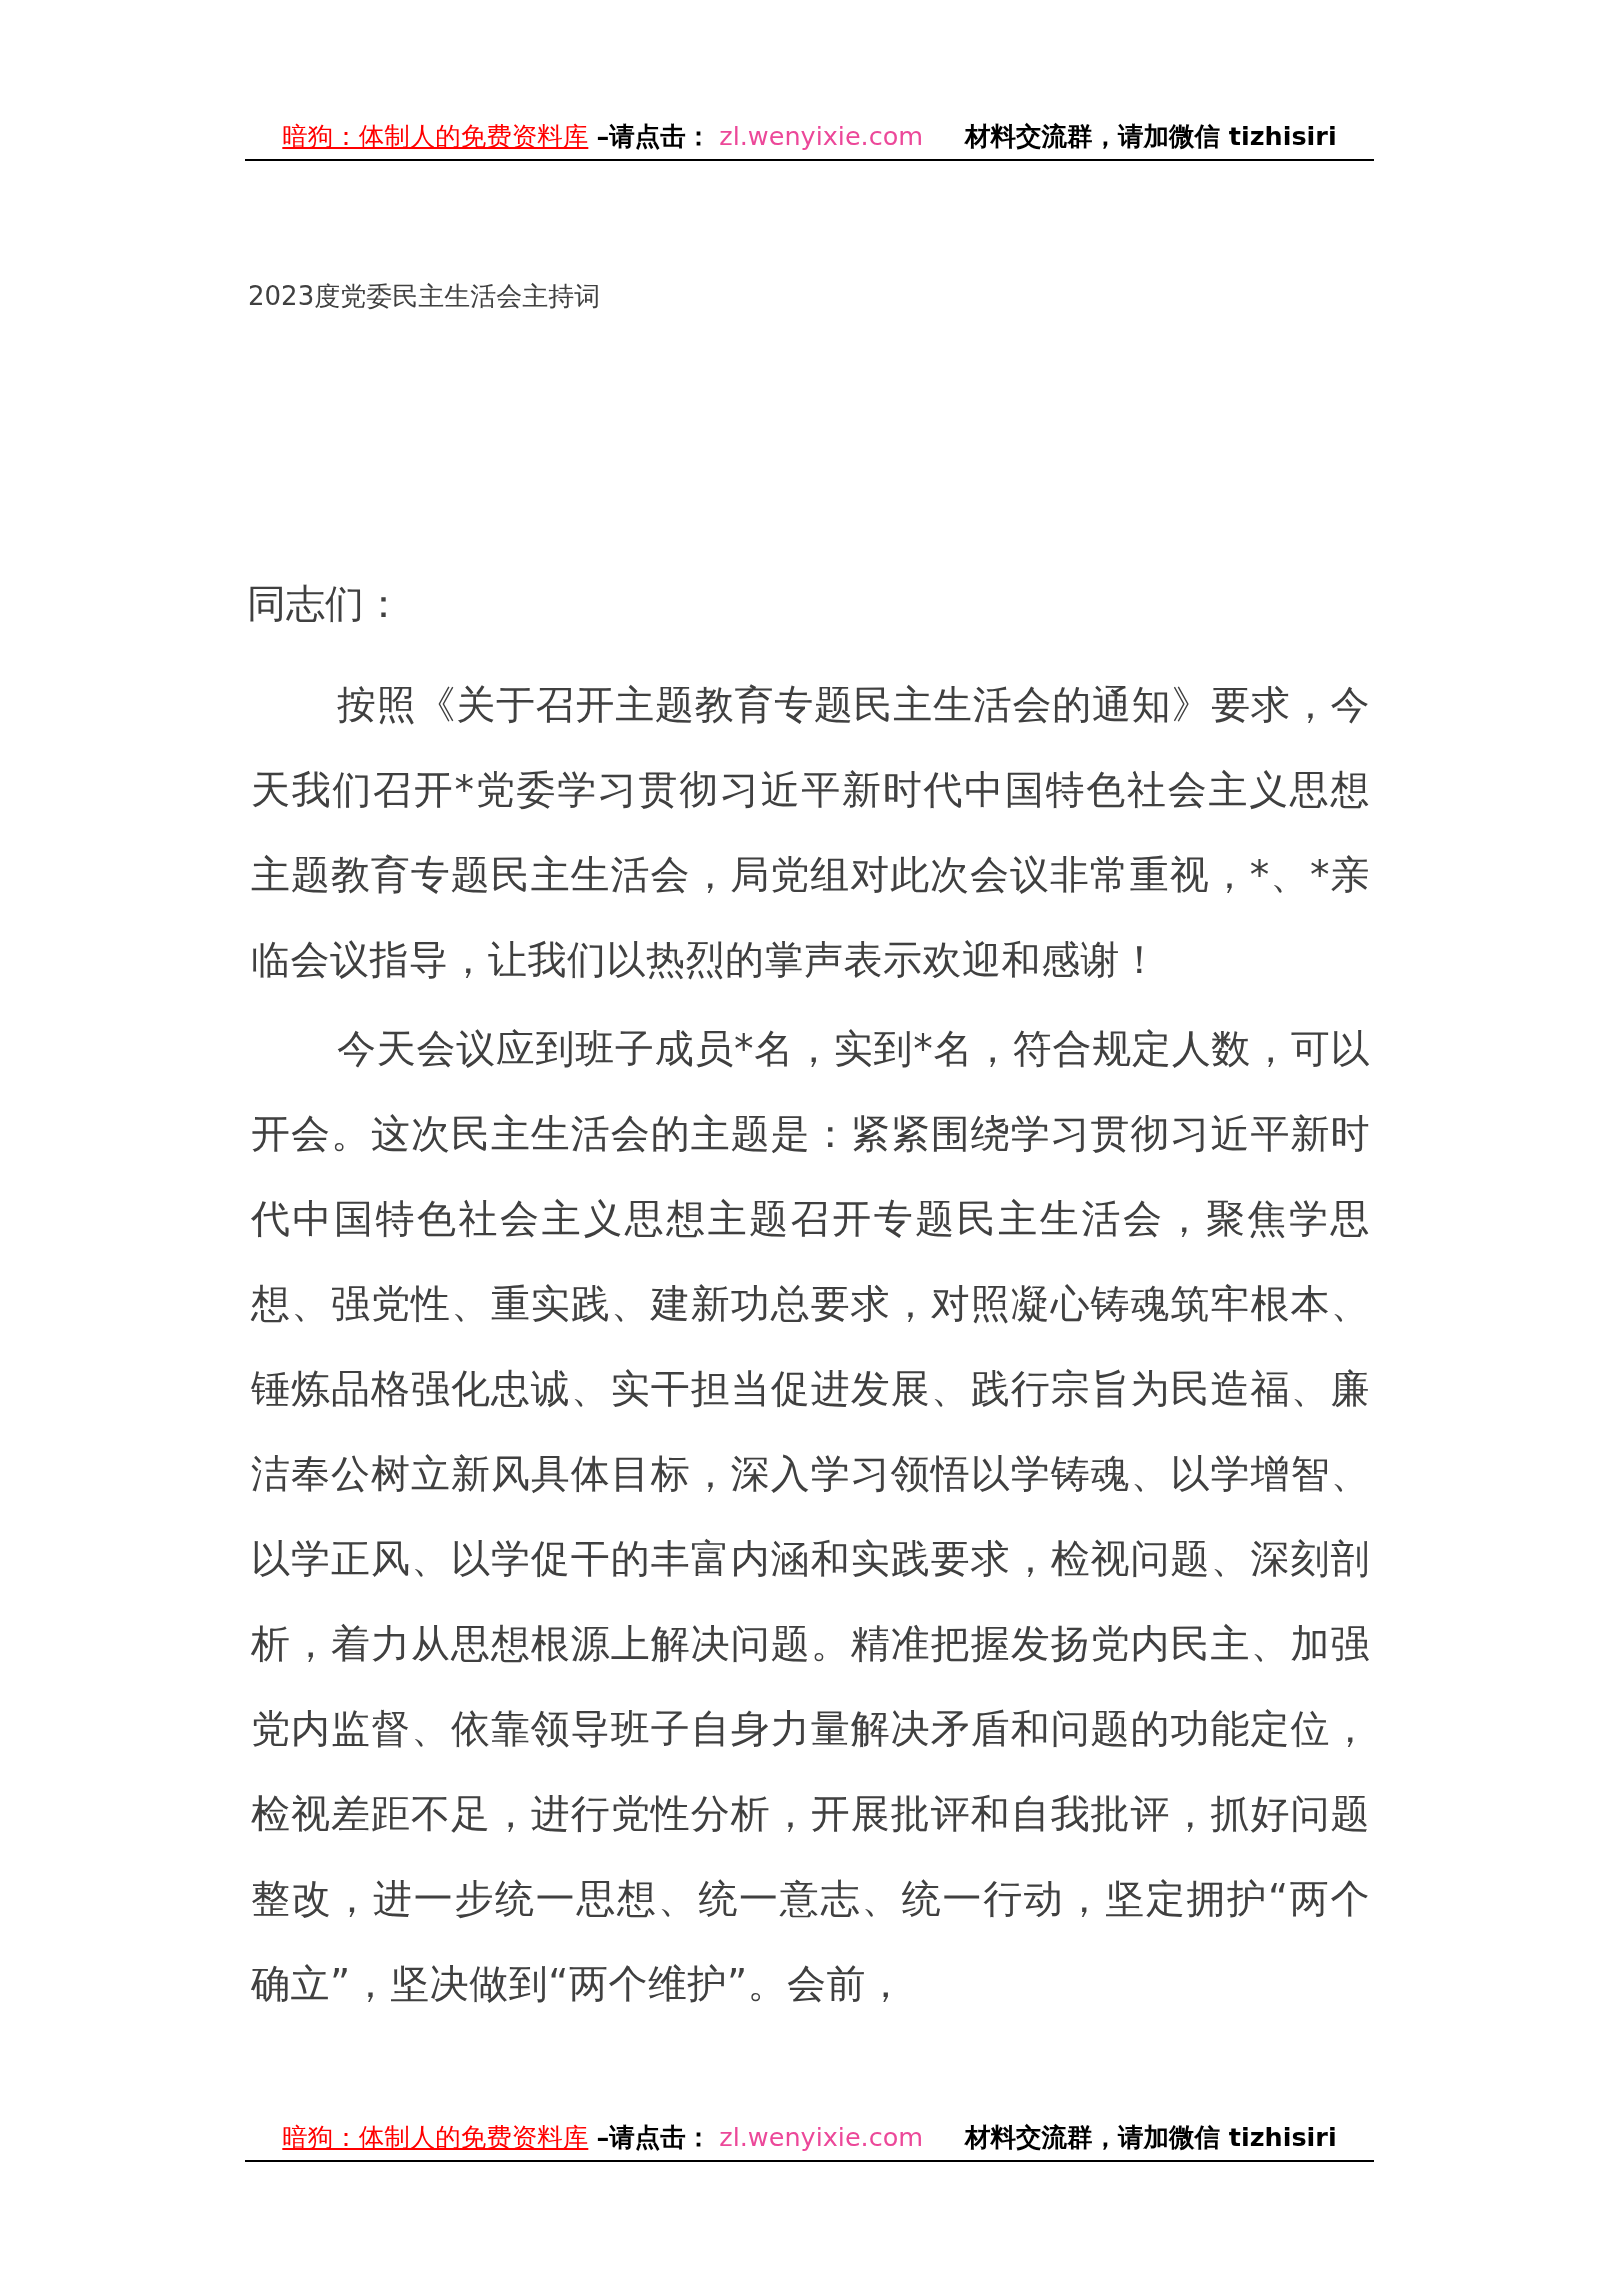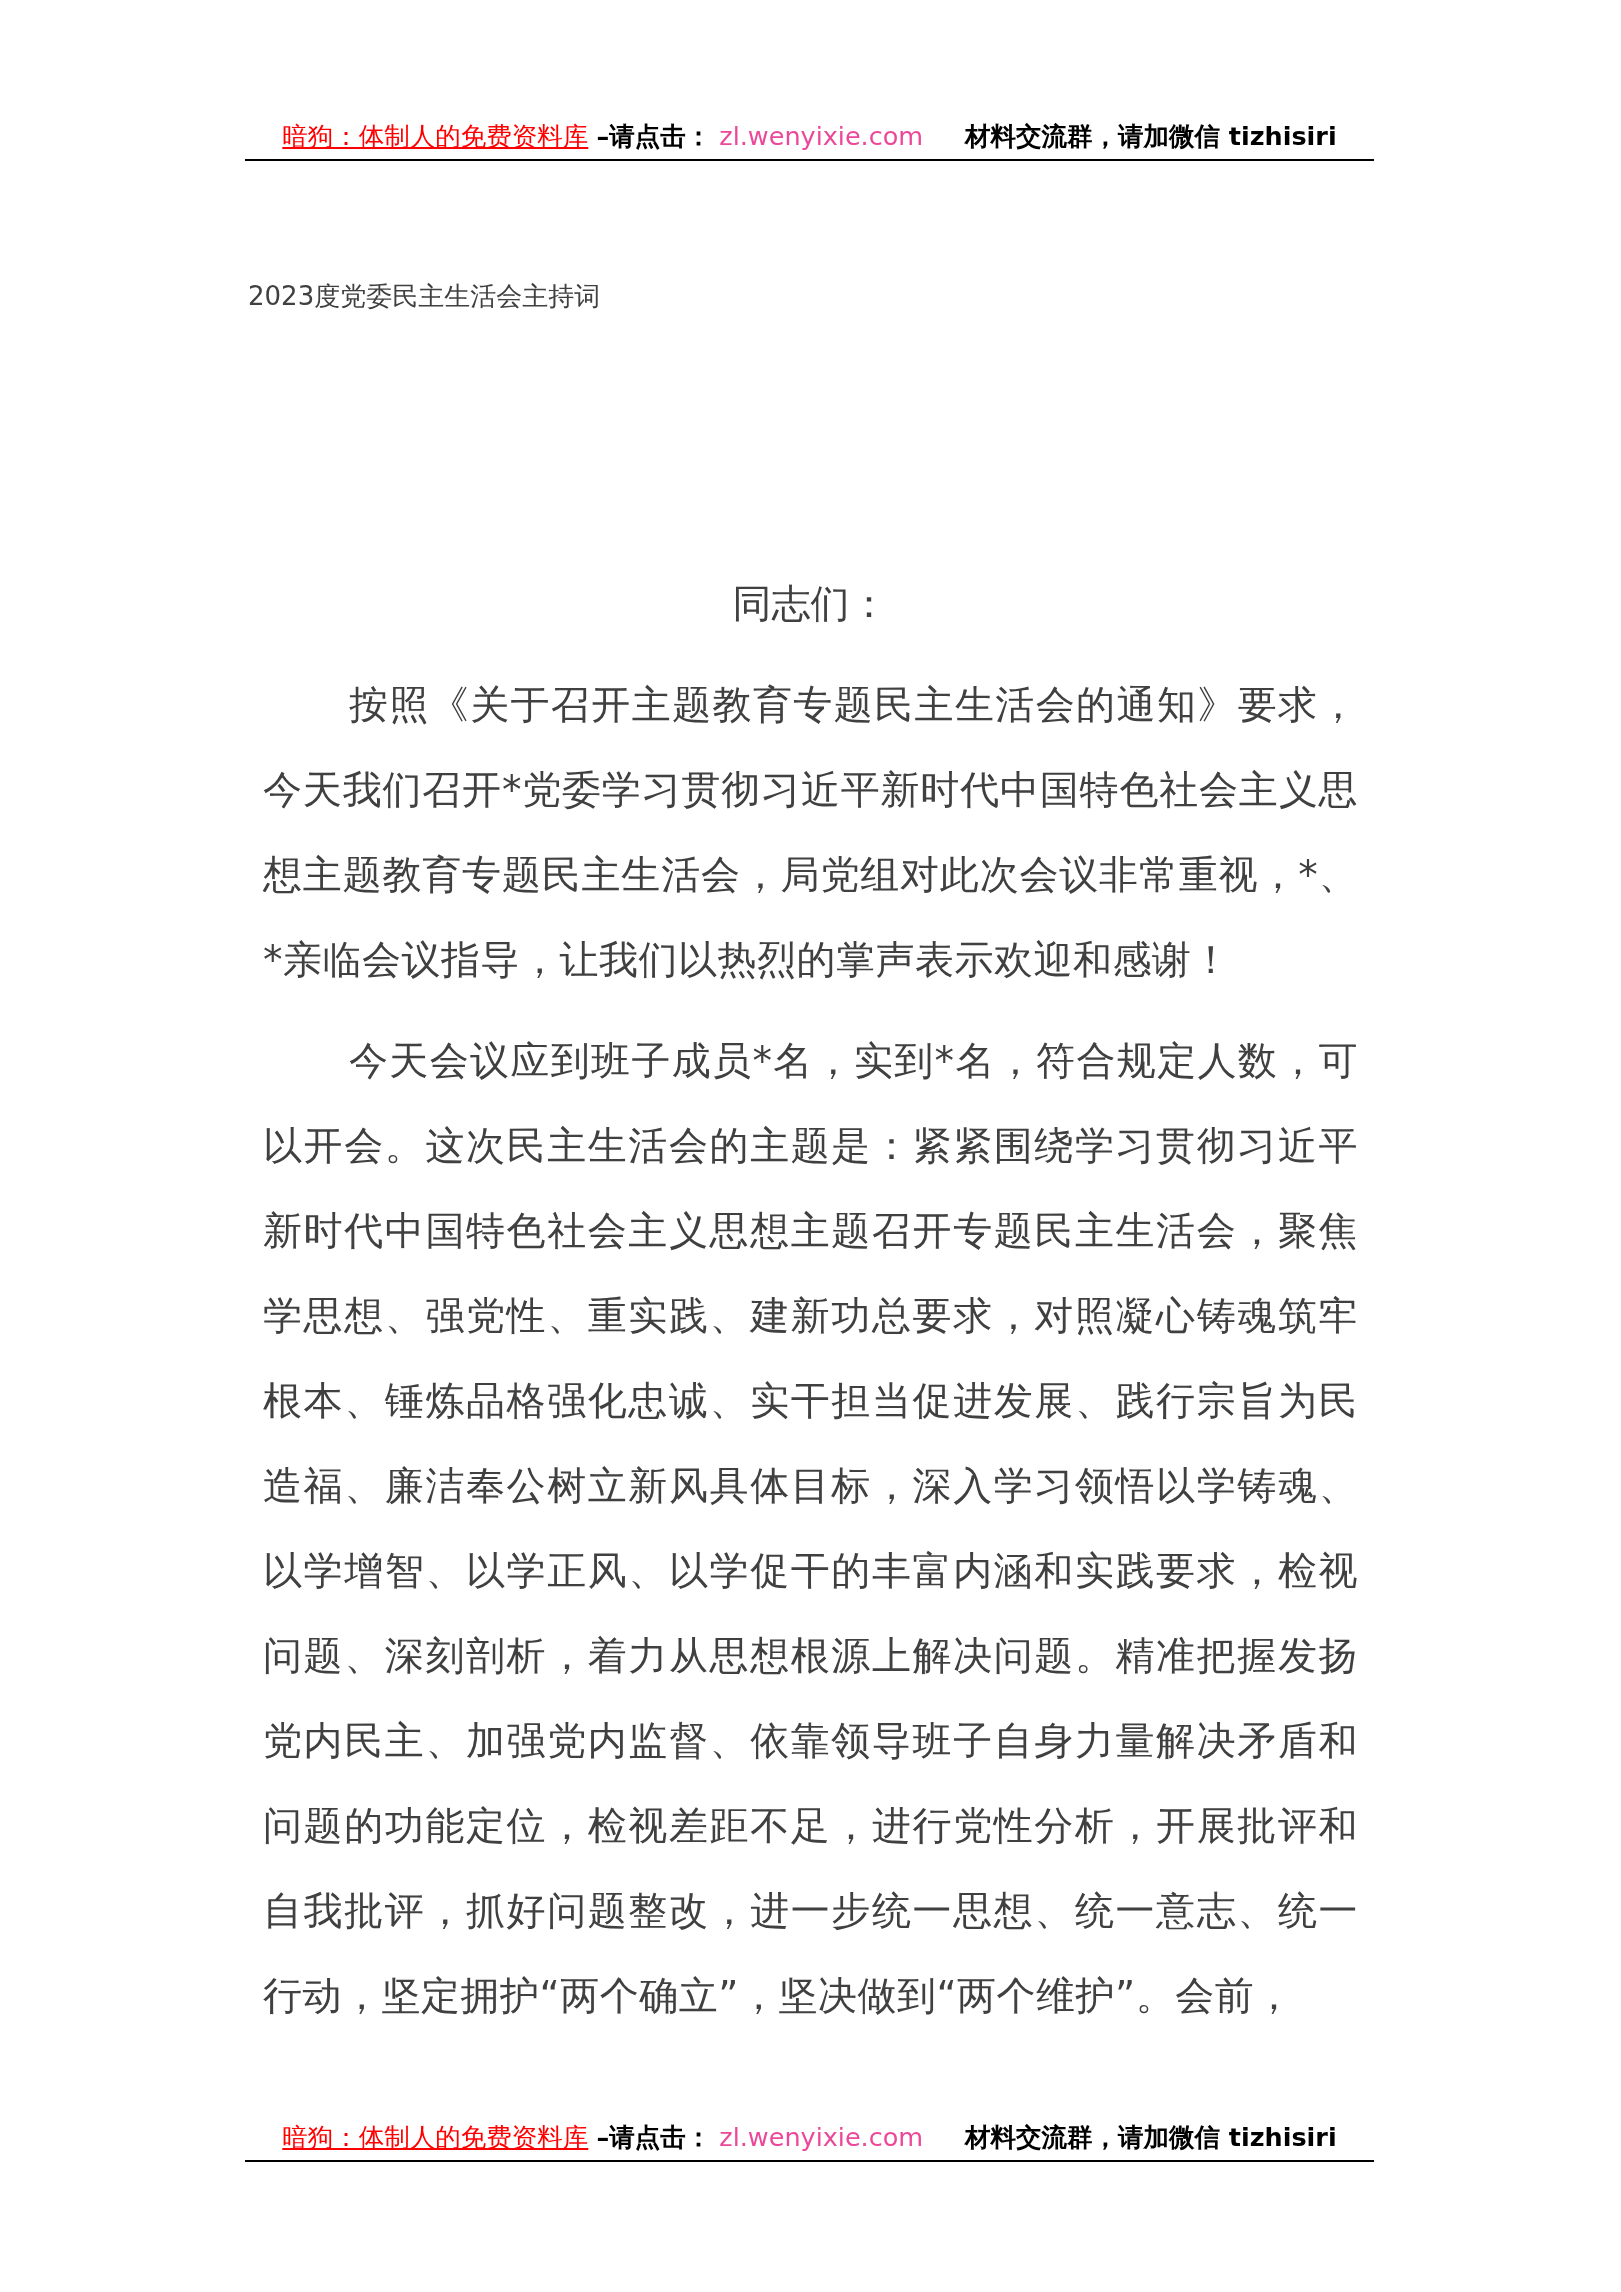--- a/index.html
+++ b/index.html
@@ -48,24 +48,23 @@
       left: 247px;
       top: 578px;
       width: 1127px;
       font-size: 39px;
       color: #404040;
     }
     .salutation {
       margin: 0;
       line-height: 51px;
       height: 51px;
-      text-align: center;
     }
     .para {
-      margin: 16px;
+      margin: 4px;
       text-indent: 86px;
       line-height: 85px;
       text-align: justify;
       letter-spacing: 0.5px;
     }
     .para.first { margin-top: 33px; }
     .para.second { margin-top: 3.9px; }
   </style>
 </head>
 <body>

